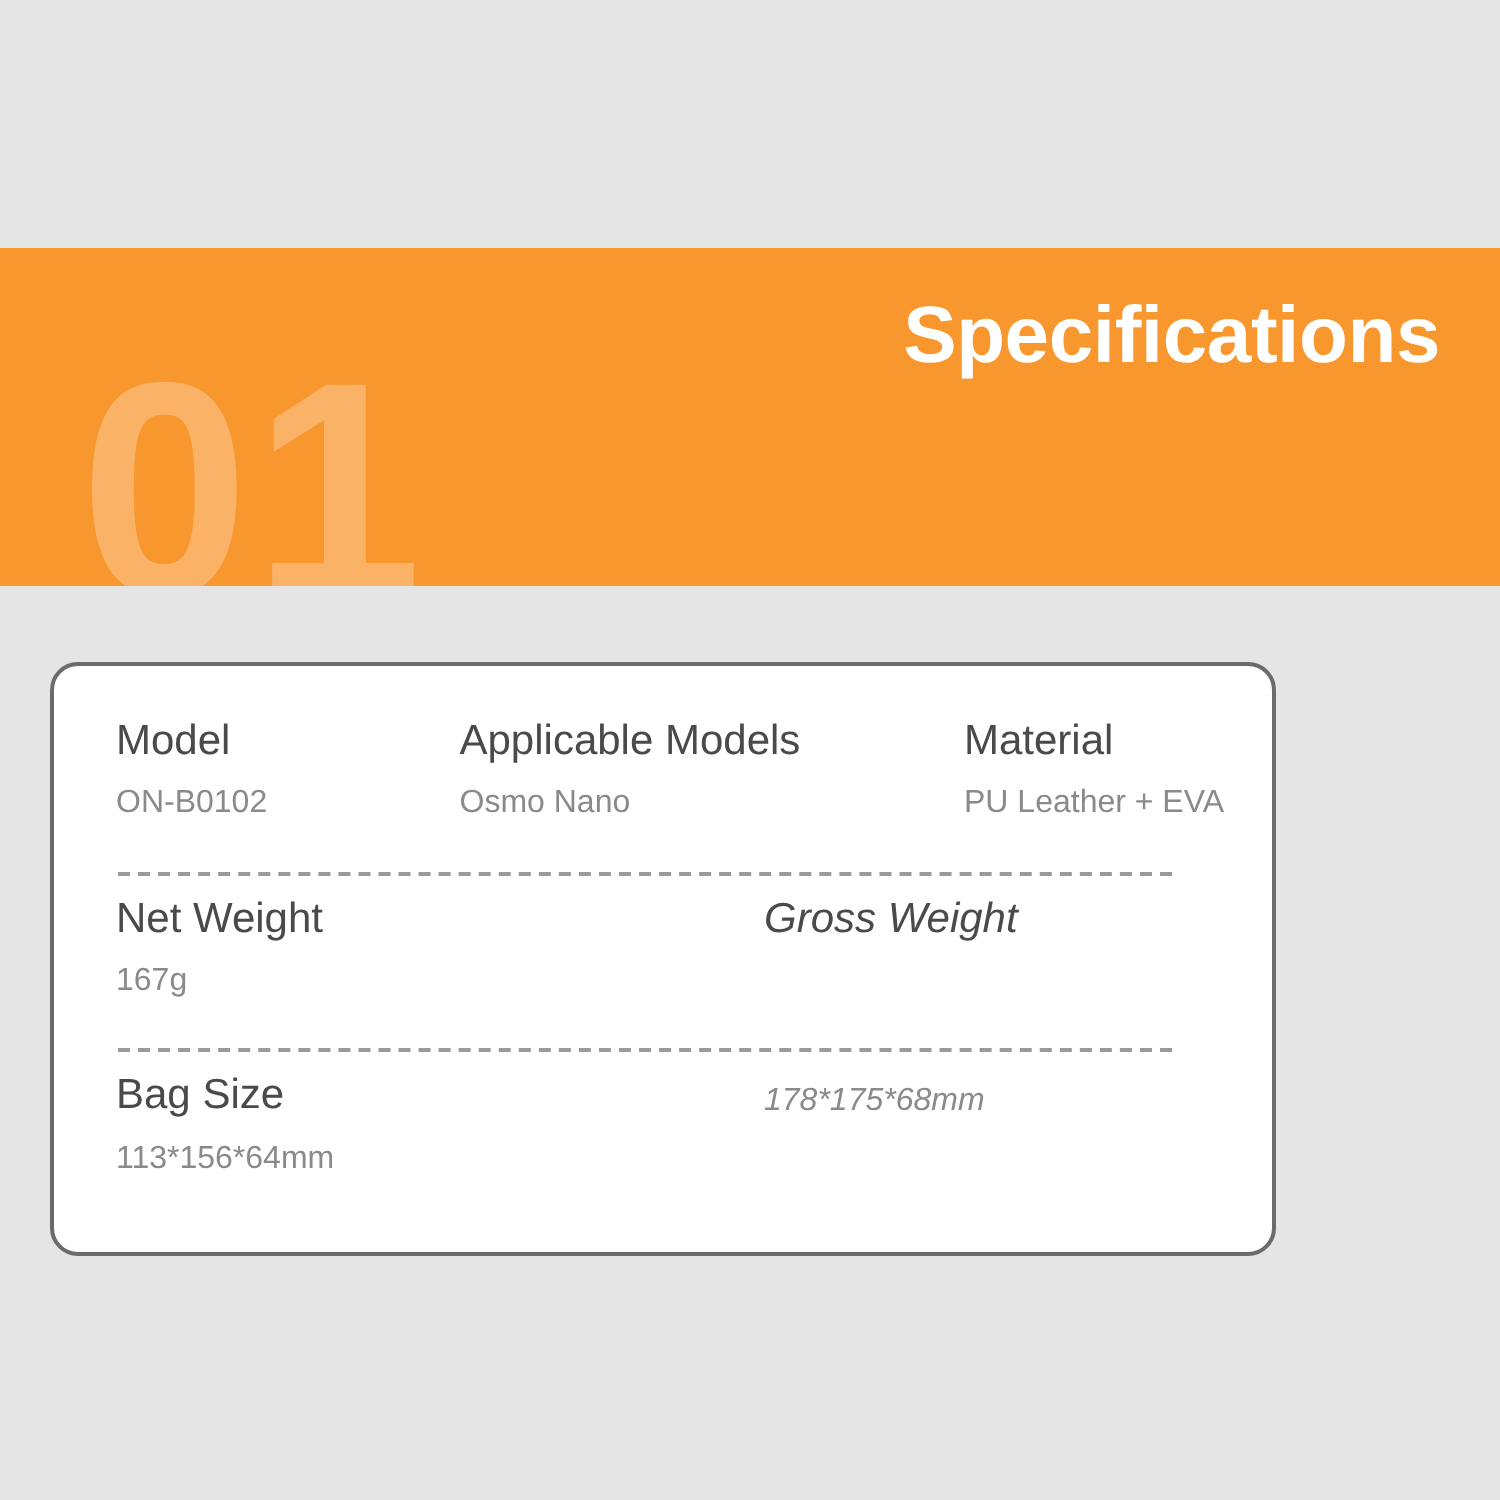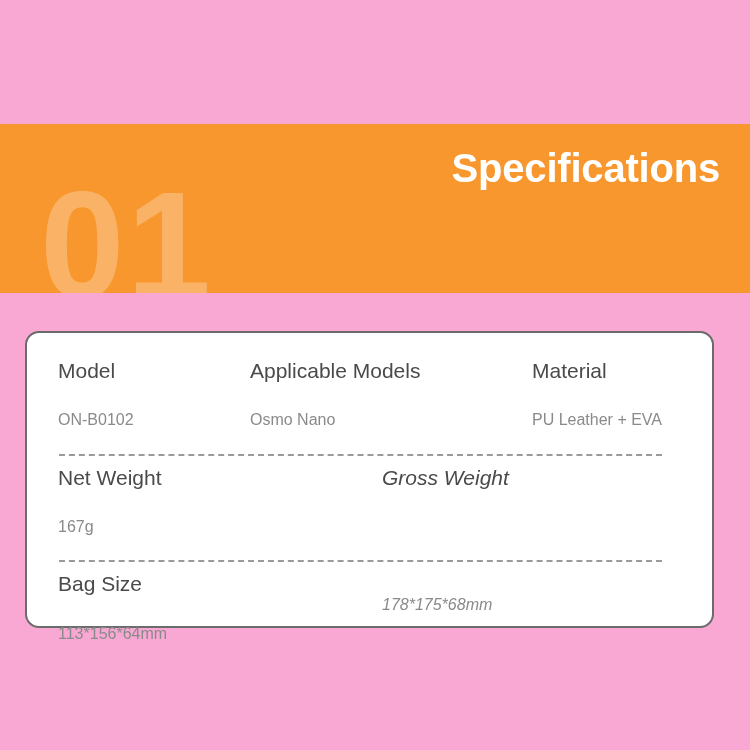--- a/index.html
+++ b/index.html
@@ -11,21 +11,21 @@
     height: 750px;
     background: #ffffff;
     font-family: "Liberation Sans", sans-serif;
     overflow: hidden;
   }
 
   #page {
     position: relative;
     width: 750px;
     height: 750px;
-    background: #f9a8d4;
+    background: #e5e5e5;
   }
 
   
   .banner {
     position: absolute;
     left: 0;
     top: 124px;
     width: 750px;
     height: 169px;
     background: #f8972e;
@@ -67,21 +67,21 @@
     color: #fdf0e2;
     line-height: 1.25;
     margin: 8px 0 0 0;
   }
 
   
   .spec-card {
     position: absolute;
     left: 25px;
     top: 331px;
-    width: 689px;
+    width: 613px;
     height: 297px;
     box-sizing: border-box;
     border: 2px solid #6b6b6b;
     border-radius: 14px;
     background: #ffffff;
   }
 
   .spec-rows {
     position: absolute;
     left: 31px;
@@ -107,21 +107,21 @@
     line-height: 1.35;
     white-space: nowrap;
   }
 
   .spec-value {
     display: block;
     font-size: 16px;
     font-weight: 400;
     color: #8a8a8a;
     line-height: 1.4;
-    margin-top: 24px;
+    margin-top: 6px;
     white-space: nowrap;
   }
 
   .spec-divider {
     height: 0;
     border-top: 2px dashed #9a9a9a;
     margin: 22px 26px 0 1px;
   }
 
   

